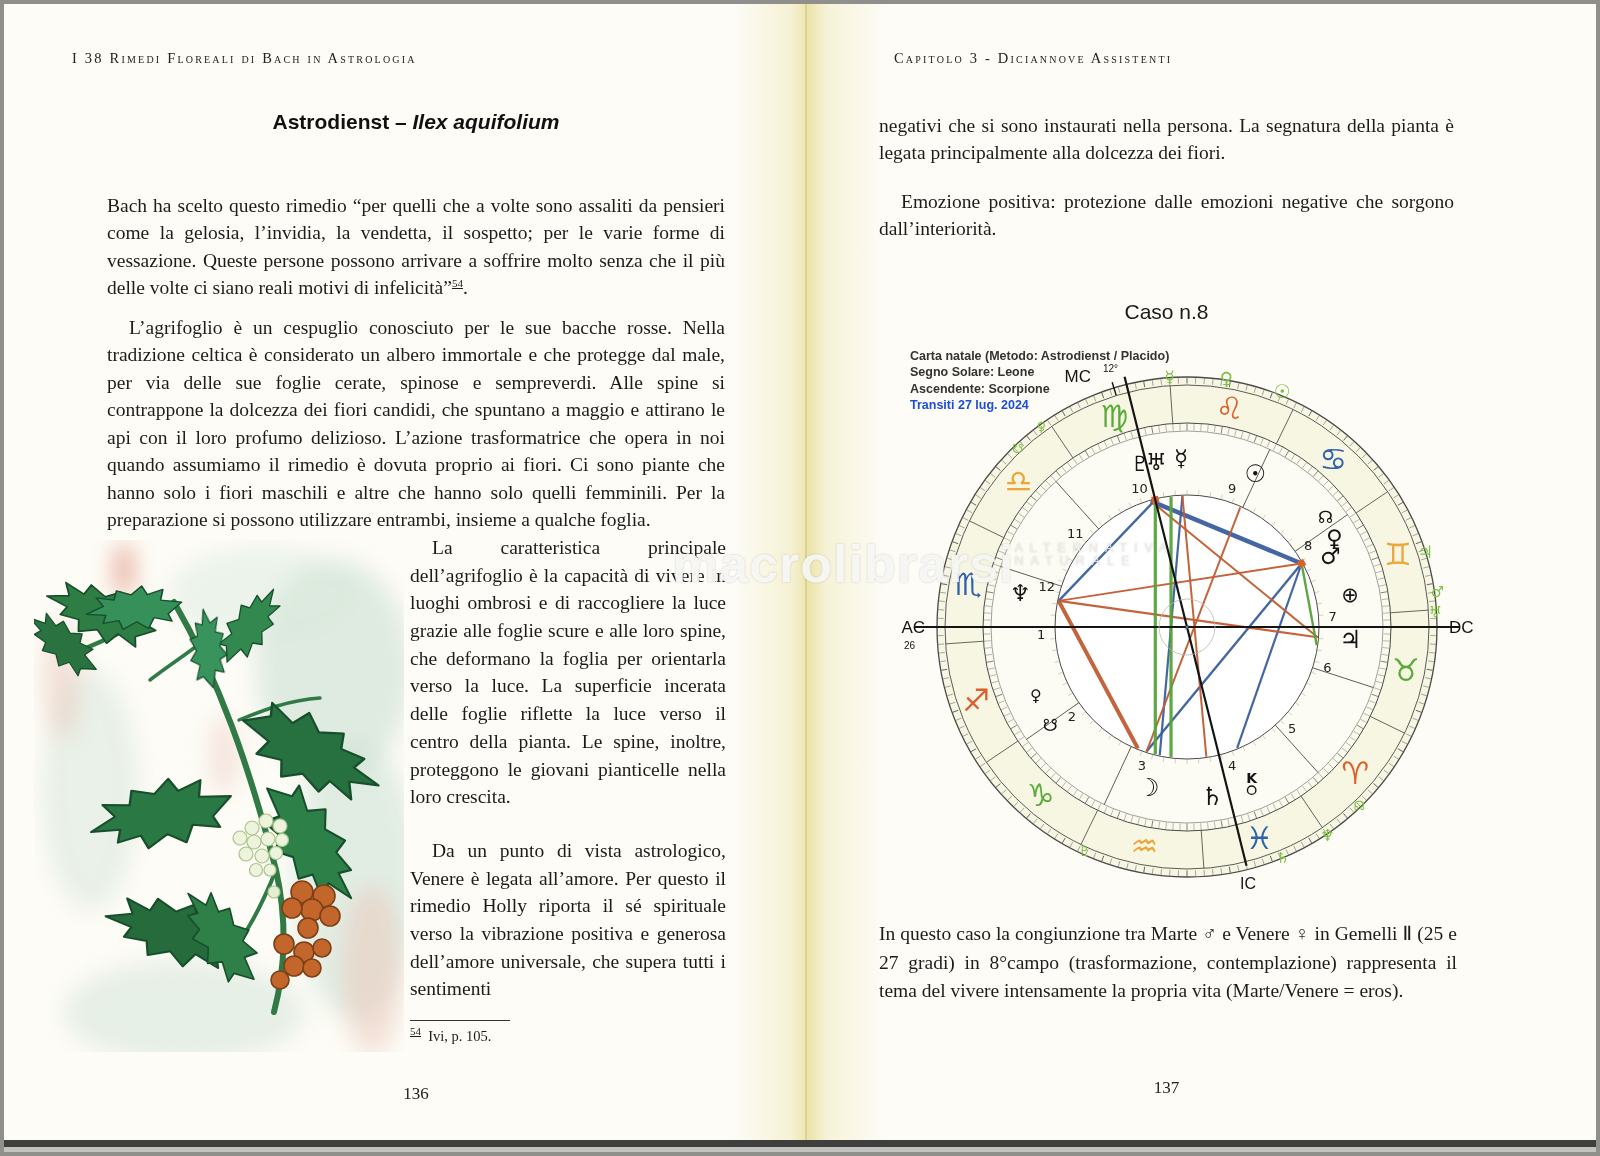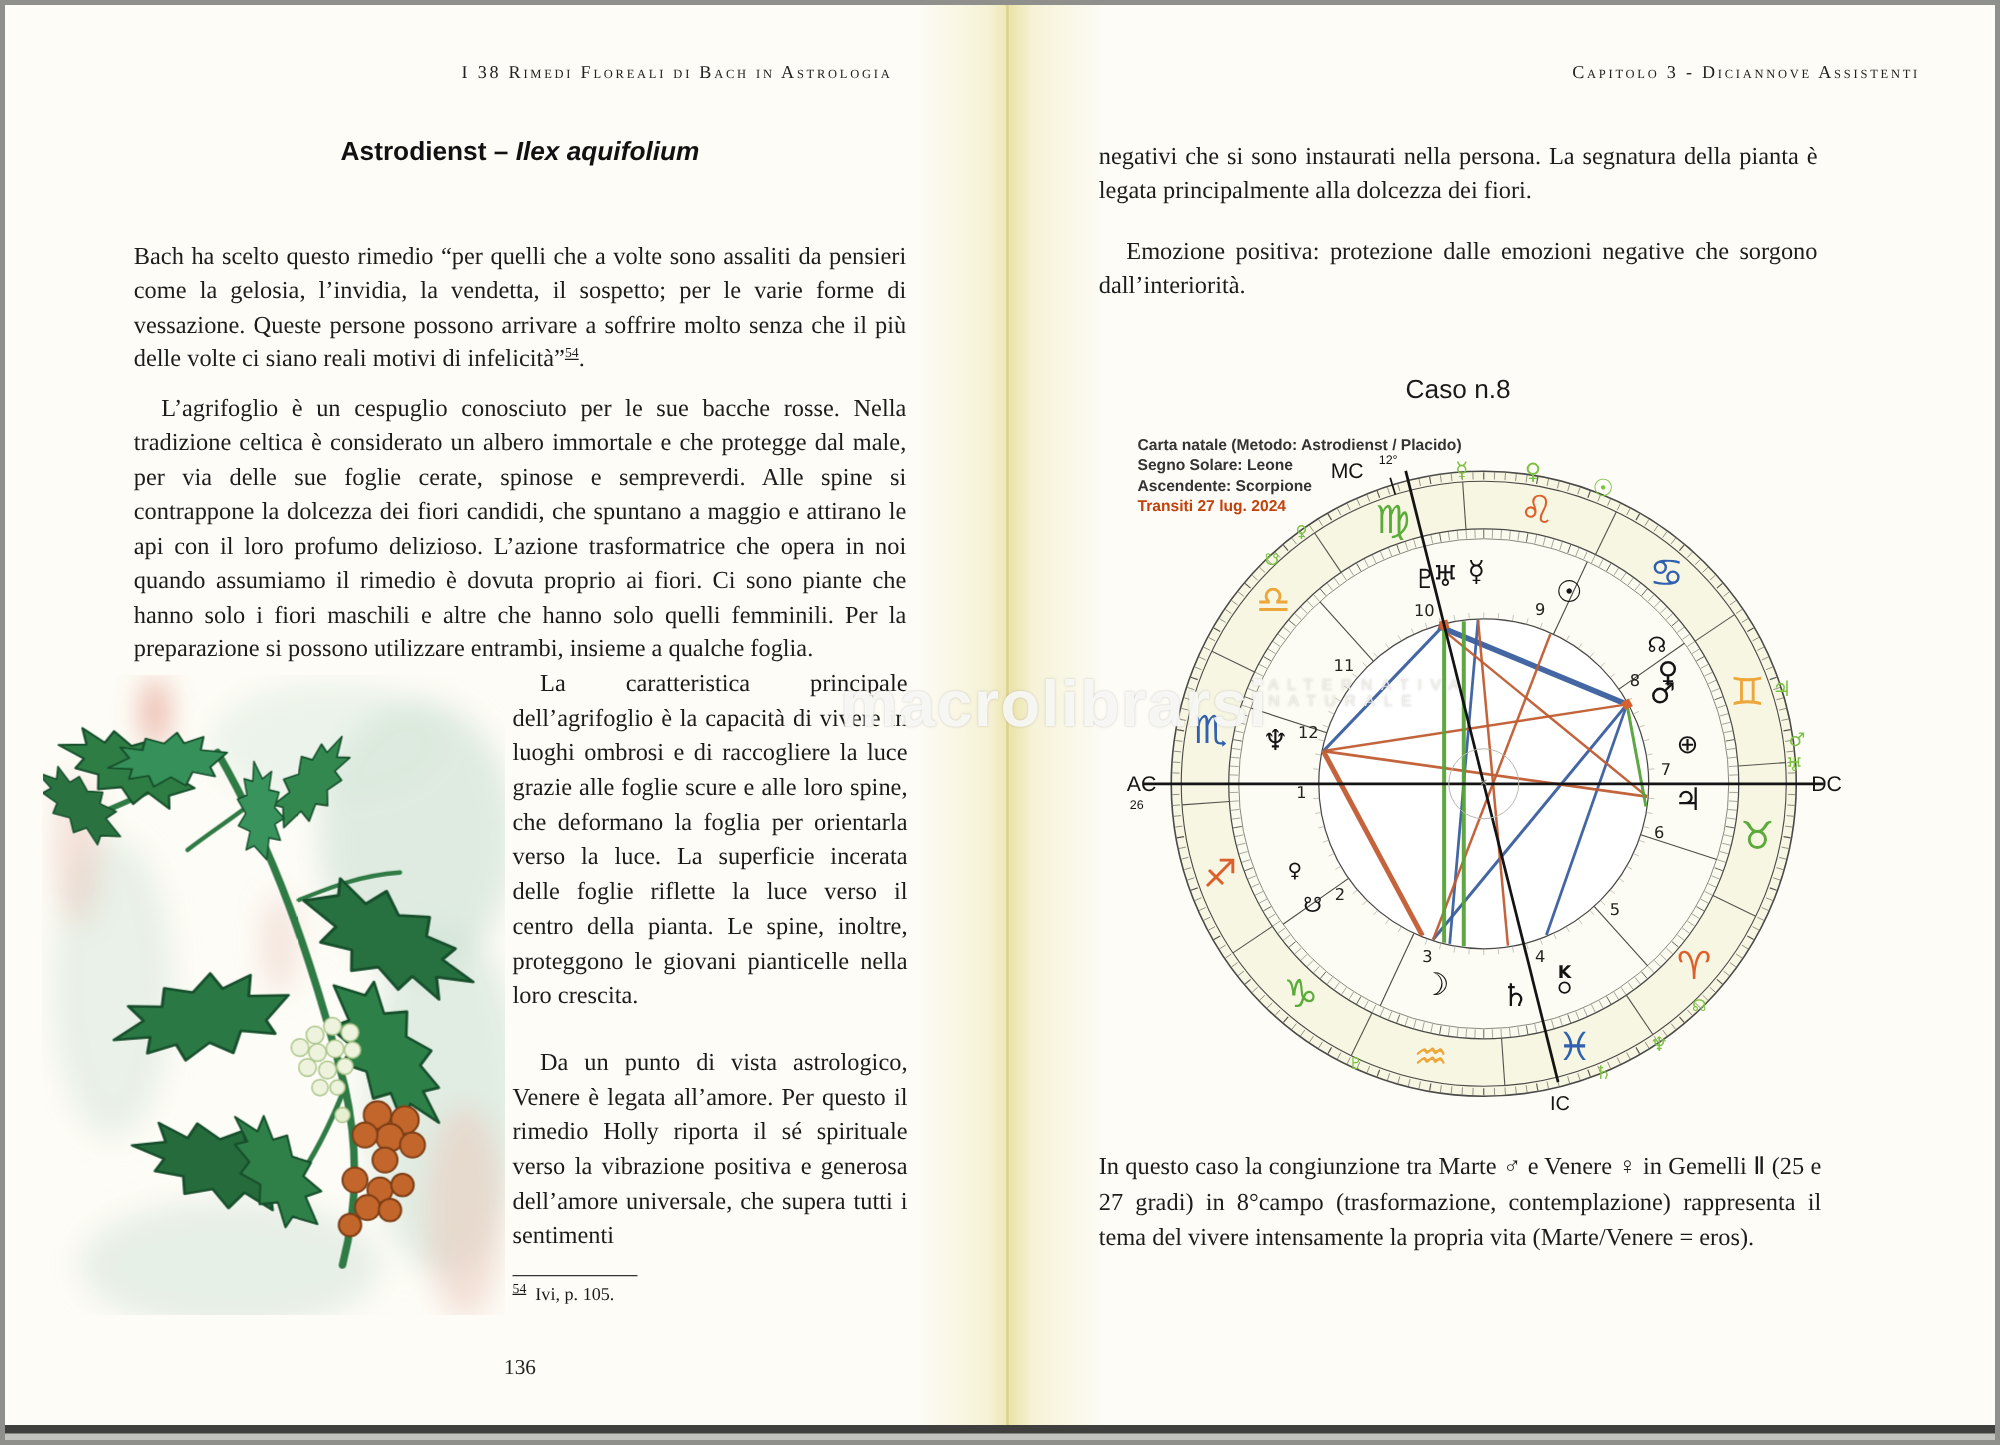--- a/index.html
+++ b/index.html
@@ -8,21 +8,21 @@
           font-family:"Liberation Serif", serif;color:#1b1b1b;}
   .strip-dark{position:absolute;left:0;right:0;bottom:5px;height:7px;background:#3f3f3d;}
   .strip-light{position:absolute;left:0;right:0;bottom:0;height:5px;background:#c2c2be;}
   .gutter{position:absolute;top:0;bottom:12px;left:730px;width:150px;
           background:linear-gradient(90deg, rgba(243,238,200,0) 0%, rgba(240,233,186,.55) 38%,
                      #ece4ab 50%, rgba(240,233,186,.5) 62%, rgba(243,238,200,0) 100%);}
   .gutter-line{position:absolute;top:0;bottom:12px;left:801px;width:2px;background:rgba(214,204,140,.8);}
   .page{position:absolute;top:8px;width:762px;height:1136px;}
   .page-left{left:8px;}
   .page-right{left:830px;}
-  .running-head{position:absolute;top:38px;left:60px;right:60px;text-align:right;
+  .running-head{position:absolute;top:38px;left:60px;right:60px;text-align:left;
                 font-size:14.5px;letter-spacing:2.2px;font-variant:small-caps;color:#222;}
   .title-block{position:absolute;top:96px;left:95px;width:618px;text-align:center;
                font-family:"Liberation Sans", sans-serif;font-weight:bold;color:#111;}
   .title-main{font-size:24px;line-height:1.2;}
   .title-sub{font-size:21px;line-height:1.35;}
   .title-sub .latin{font-style:italic;}
   .para{position:absolute;font-size:19.5px;line-height:1.41;text-align:justify;color:#1c1c1c;}
   .indent{text-indent:22px;}
   sup.fn{font-size:11px;vertical-align:super;line-height:0;text-decoration:underline;}
   .col-right{position:absolute;left:398px;top:522px;width:316px;}
@@ -31,21 +31,21 @@
   .footnote{margin-top:17px;font-size:14.5px;}
   .footnote-rule{width:100px;border-top:1.5px solid #333;margin-bottom:7px;}
   .pagenum{position:absolute;font-size:17px;color:#222;}
   .pagenum-left{left:95px;width:618px;top:1072px;text-align:center;}
   .pagenum-right{left:45px;width:575px;top:1066px;text-align:center;}
   .caso{position:absolute;top:288px;left:45px;width:575px;text-align:center;
         font-family:"Liberation Sans", sans-serif;font-size:21px;color:#1a1a1a;}
   .chart-wrap{position:absolute;left:48px;top:330px;width:612px;height:556px;}
   .chart-info{position:absolute;left:28px;top:6px;font-family:"Liberation Sans", sans-serif;
               font-size:12.5px;font-weight:bold;color:#333;line-height:1.3;z-index:3;}
-  .chart-info .transit-line{color:#c2410c;}
+  .chart-info .transit-line{color:#1d4ed8;}
   .illustration{position:absolute;left:22px;top:528px;width:370px;height:512px;}
   .watermark{position:absolute;left:658px;top:528px;width:470px;display:flex;align-items:center;
              gap:10px;z-index:20;pointer-events:none;
              color:rgba(250,250,247,.92);text-shadow:0 0 2px rgba(140,140,135,.45);}
   .wm-text{display:flex;flex-direction:row;line-height:1;}
   .wm-main{font-family:"Liberation Sans", sans-serif;font-weight:bold;font-size:52px;letter-spacing:1px;}
   .wm-sub{font-family:"Liberation Sans", sans-serif;font-size:12.5px;letter-spacing:7px;margin-top:4px;
           color:rgba(242,240,234,.85);}
 </style>
 </head>
@@ -703,20 +703,21 @@
           <text x="257.46704944925517" y="146.95428796249973" font-size="13" fill="#22221f" text-anchor="middle" dominant-baseline="central" font-family="'DejaVu Sans', sans-serif" font-weight="normal">10</text>
           <text x="193.15751130462922" y="191.15300898576524" font-size="13" fill="#22221f" text-anchor="middle" dominant-baseline="central" font-family="'DejaVu Sans', sans-serif" font-weight="normal">11</text>
           <text x="164.65579239300547" y="244.75694605071806" font-size="13" fill="#22221f" text-anchor="middle" dominant-baseline="central" font-family="'DejaVu Sans', sans-serif" font-weight="normal">12</text>
           <circle cx="305" cy="285" r="28" fill="none" stroke="#b9b9b0" stroke-width="0.8"></circle>
           <text x="305" y="285" font-size="9" fill="#8d8d85" text-anchor="middle" dominant-baseline="central" font-family="'DejaVu Sans', sans-serif" font-weight="normal">×</text>
         </svg>
     </div>
 
     <div class="para" style="left:45px;top:908px;width:578px;line-height:1.47;">In questo caso la congiunzione tra Marte ♂ e Venere ♀ in Gemelli Ⅱ (25 e 27 gradi) in 8°campo (trasformazione, contemplazione) rappresenta il tema del vivere intensamente la propria vita (Marte/Venere = eros).</div>
 
+    <div class="pagenum pagenum-right">137</div>
   </div>
 
   <div class="watermark">
     <svg width="64" height="64" viewBox="0 0 64 64">
       <circle cx="32" cy="32" r="26" fill="none" stroke="rgba(250,250,247,.9)" stroke-width="5"></circle>
       <path d="M14,34 C22,40 28,46 31,50 C36,36 46,20 60,10" fill="none" stroke="rgba(250,250,247,.95)" stroke-width="8" stroke-linecap="round"></path>
     </svg>
     <div class="wm-text">
       <span class="wm-main">macrolibrarsi</span>
       <span class="wm-sub">ALTERNATIVA NATURALE</span>

